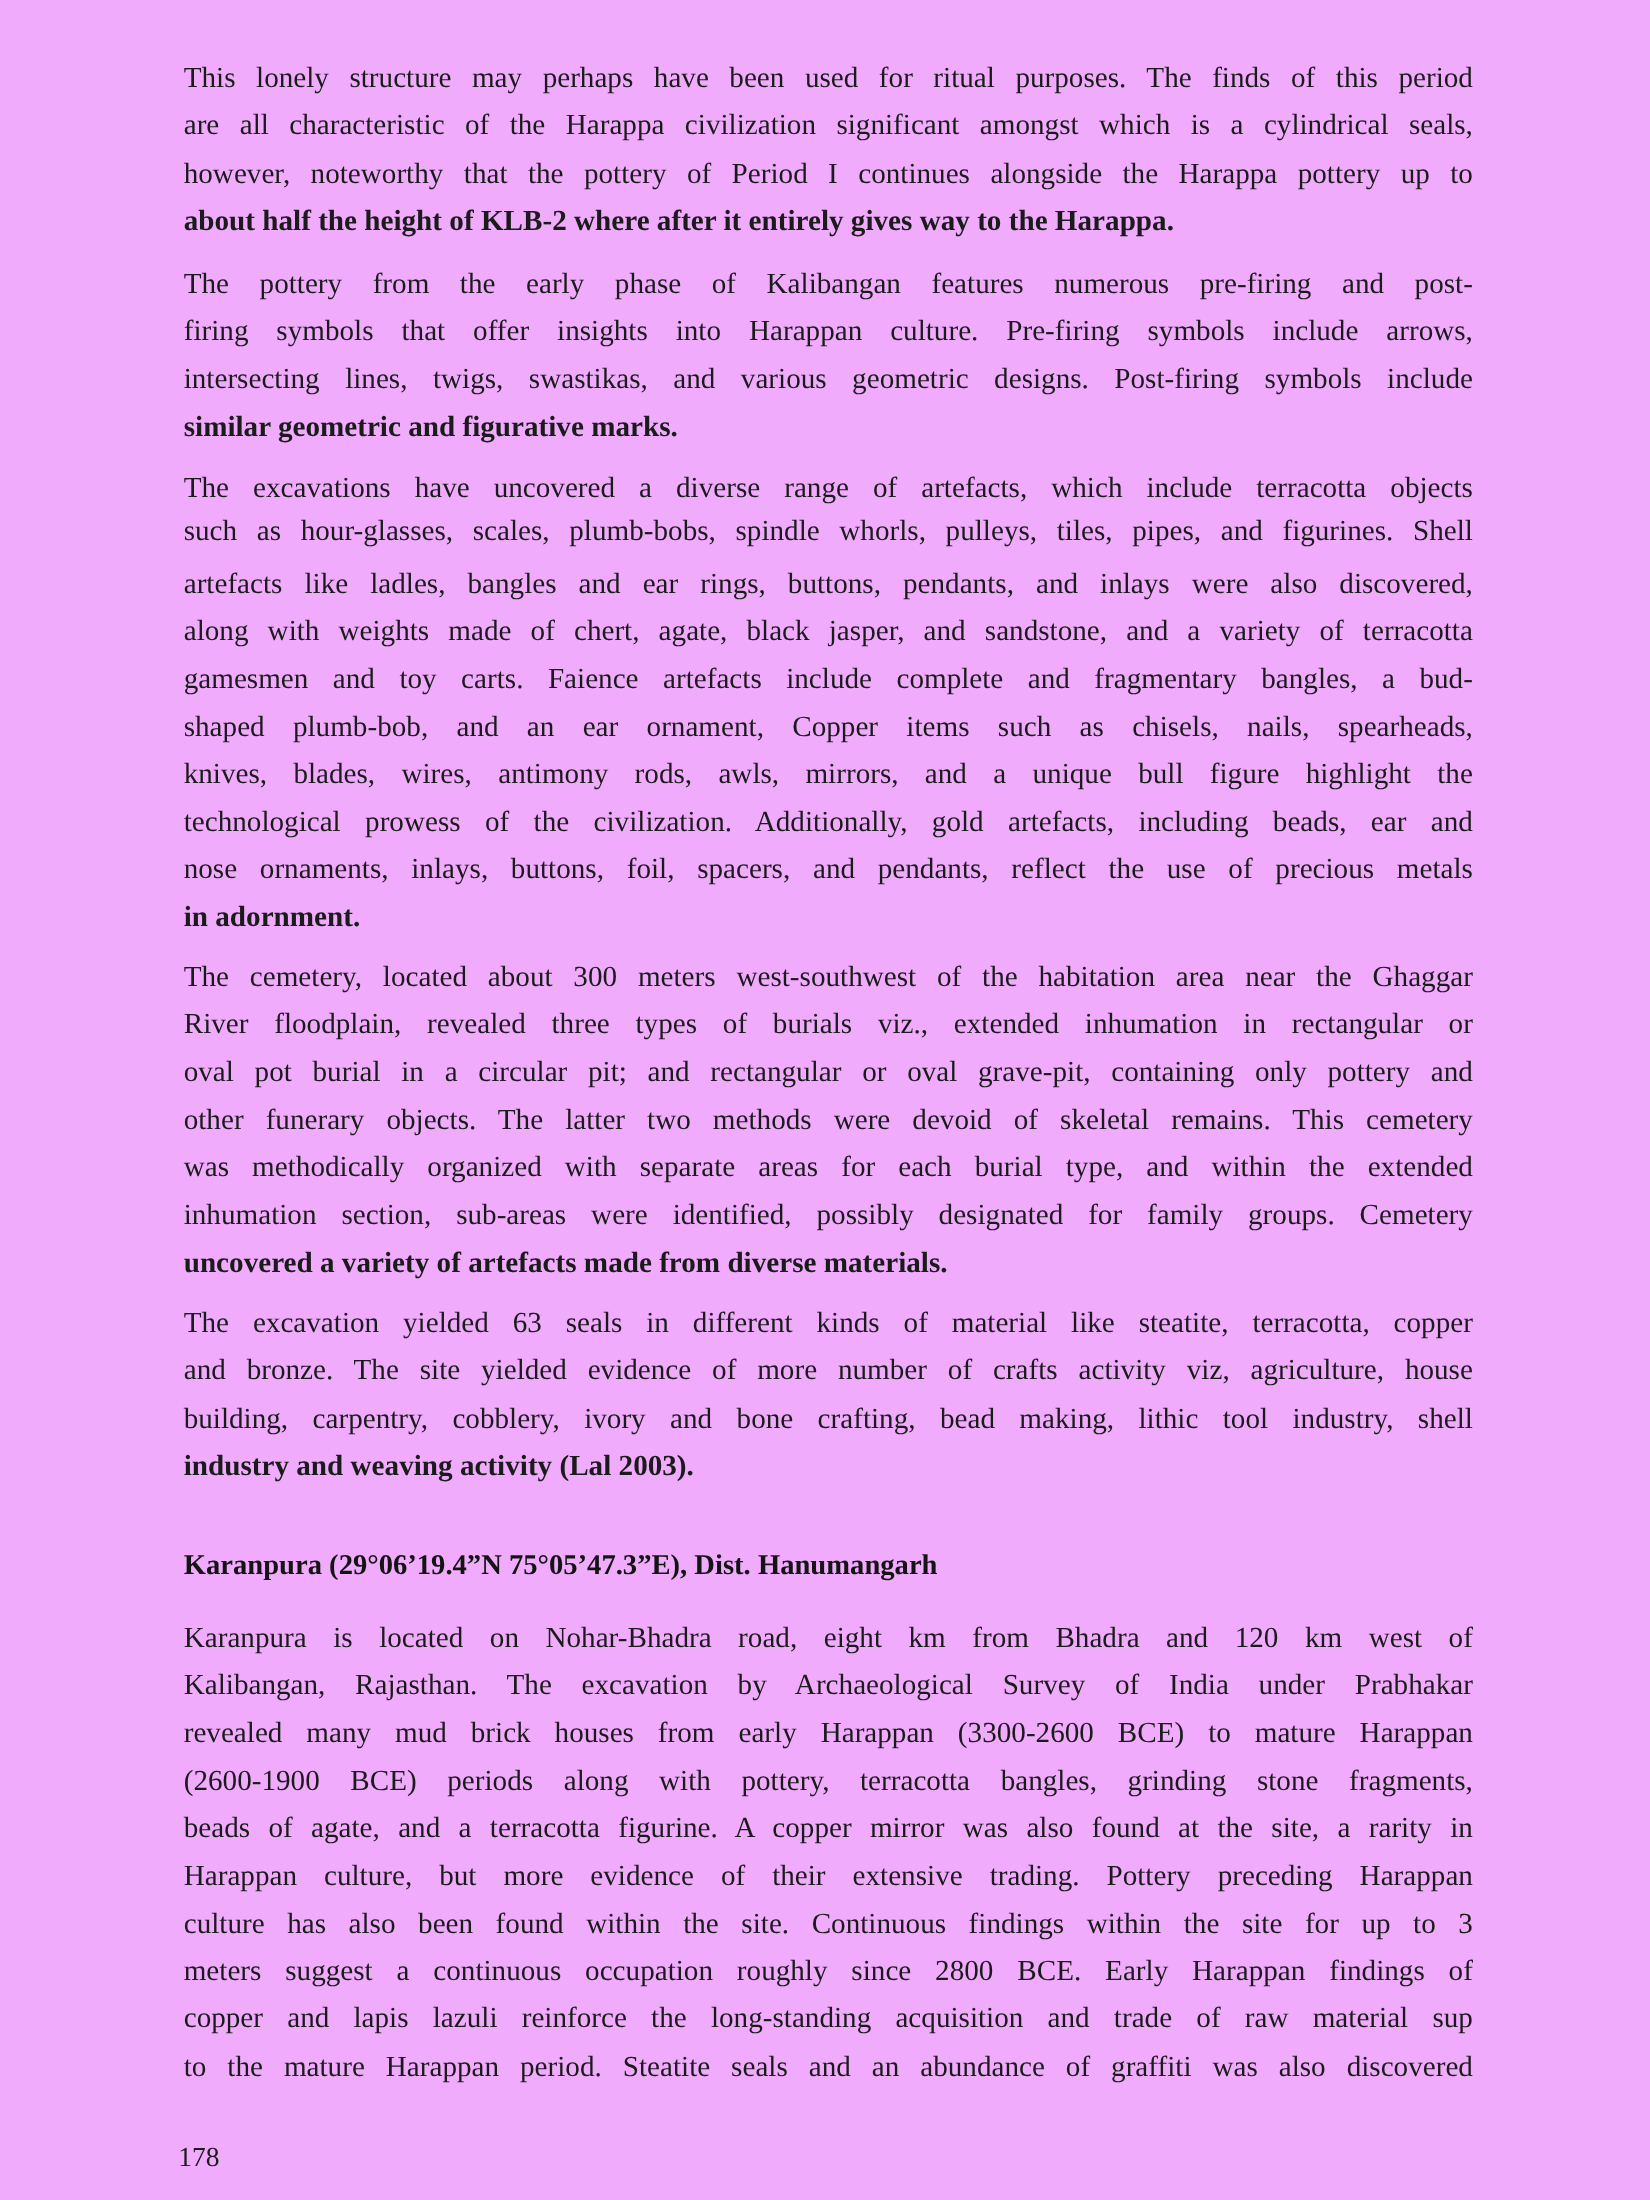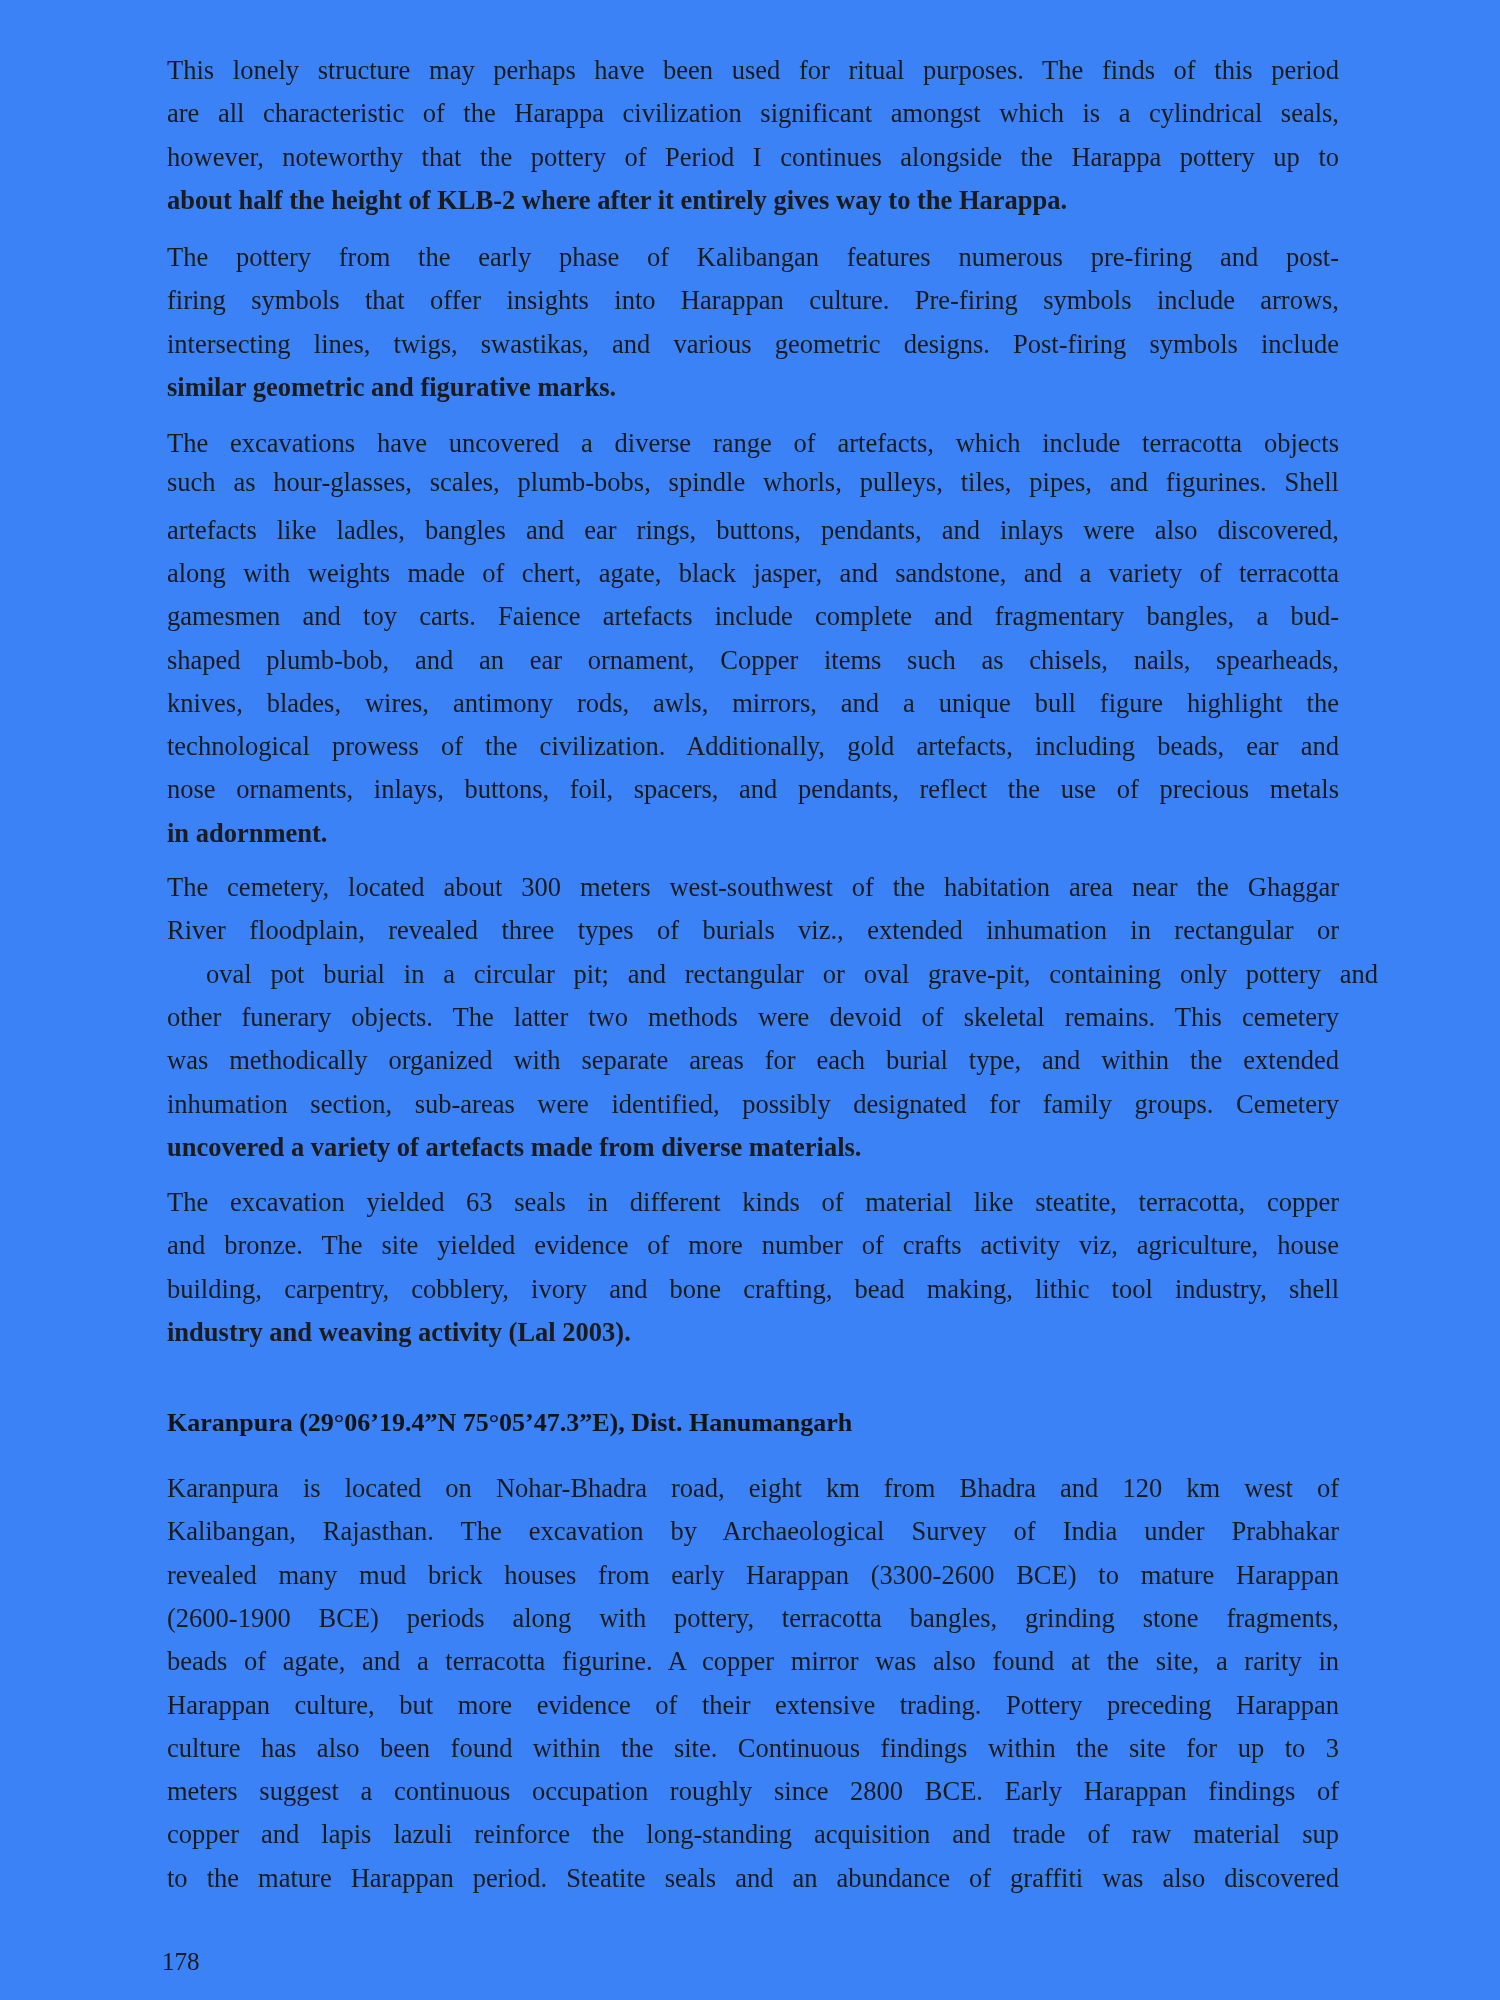--- a/index.html
+++ b/index.html
@@ -12,21 +12,21 @@
     height: 2000px;
     position: relative;
     overflow: hidden;
     color: #1b1b1b;
     font-family: "Liberation Serif", "DejaVu Serif", serif;
   }
   .page {
     position: absolute;
     left: 0; top: 0;
     width: 1500px; height: 2000px;
-    background: #3b82f6;
+    background: #f0abfc;
   }
   .text-block {
     position: absolute;
     left: 167px;
     width: 1172px;
   }
   .para {
     position: absolute;
     left: 0;
     width: 1172px;
@@ -92,21 +92,21 @@
         <div class="line" style="top: 173.2px;">gamesmen and toy carts. Faience artefacts include complete and fragmentary bangles, a bud-</div>
         <div class="line" style="top: 216.5px;">shaped plumb-bob, and an ear ornament, Copper items such as chisels, nails, spearheads,</div>
         <div class="line" style="top: 259.8px;">knives, blades, wires, antimony rods, awls, mirrors, and a unique bull figure highlight the</div>
         <div class="line" style="top: 303.1px;">technological prowess of the civilization. Additionally, gold artefacts, including beads, ear and</div>
         <div class="line" style="top: 346.4px;">nose ornaments, inlays, buttons, foil, spacers, and pendants, reflect the use of precious metals</div>
         <div class="line last" style="top: 389.7px;">in adornment.</div>
       </div>
       <div class="para" style="top: 866px;">
         <div class="line" style="top: 0px;">The cemetery, located about 300 meters west-southwest of the habitation area near the Ghaggar</div>
         <div class="line" style="top: 43.3px;">River floodplain, revealed three types of burials viz., extended inhumation in rectangular or</div>
-        <div class="line" style="top: 86.6px; margin-left: 39px;">oval pot burial in a circular pit; and rectangular or oval grave-pit, containing only pottery and</div>
+        <div class="line" style="top: 86.6px;">oval pot burial in a circular pit; and rectangular or oval grave-pit, containing only pottery and</div>
         <div class="line" style="top: 129.9px;">other funerary objects. The latter two methods were devoid of skeletal remains. This cemetery</div>
         <div class="line" style="top: 173.2px;">was methodically organized with separate areas for each burial type, and within the extended</div>
         <div class="line" style="top: 216.5px;">inhumation section, sub-areas were identified, possibly designated for family groups. Cemetery</div>
         <div class="line last" style="top: 259.8px;">uncovered a variety of artefacts made from diverse materials.</div>
       </div>
       <div class="para" style="top: 1181px;">
         <div class="line" style="top: 0px;">The excavation yielded 63 seals in different kinds of material like steatite, terracotta, copper</div>
         <div class="line" style="top: 43.3px;">and bronze. The site yielded evidence of more number of crafts activity viz, agriculture, house</div>
         <div class="line" style="top: 86.6px;">building, carpentry, cobblery, ivory and bone crafting, bead making, lithic tool industry, shell</div>
         <div class="line last" style="top: 129.9px;">industry and weaving activity (Lal 2003).</div>

